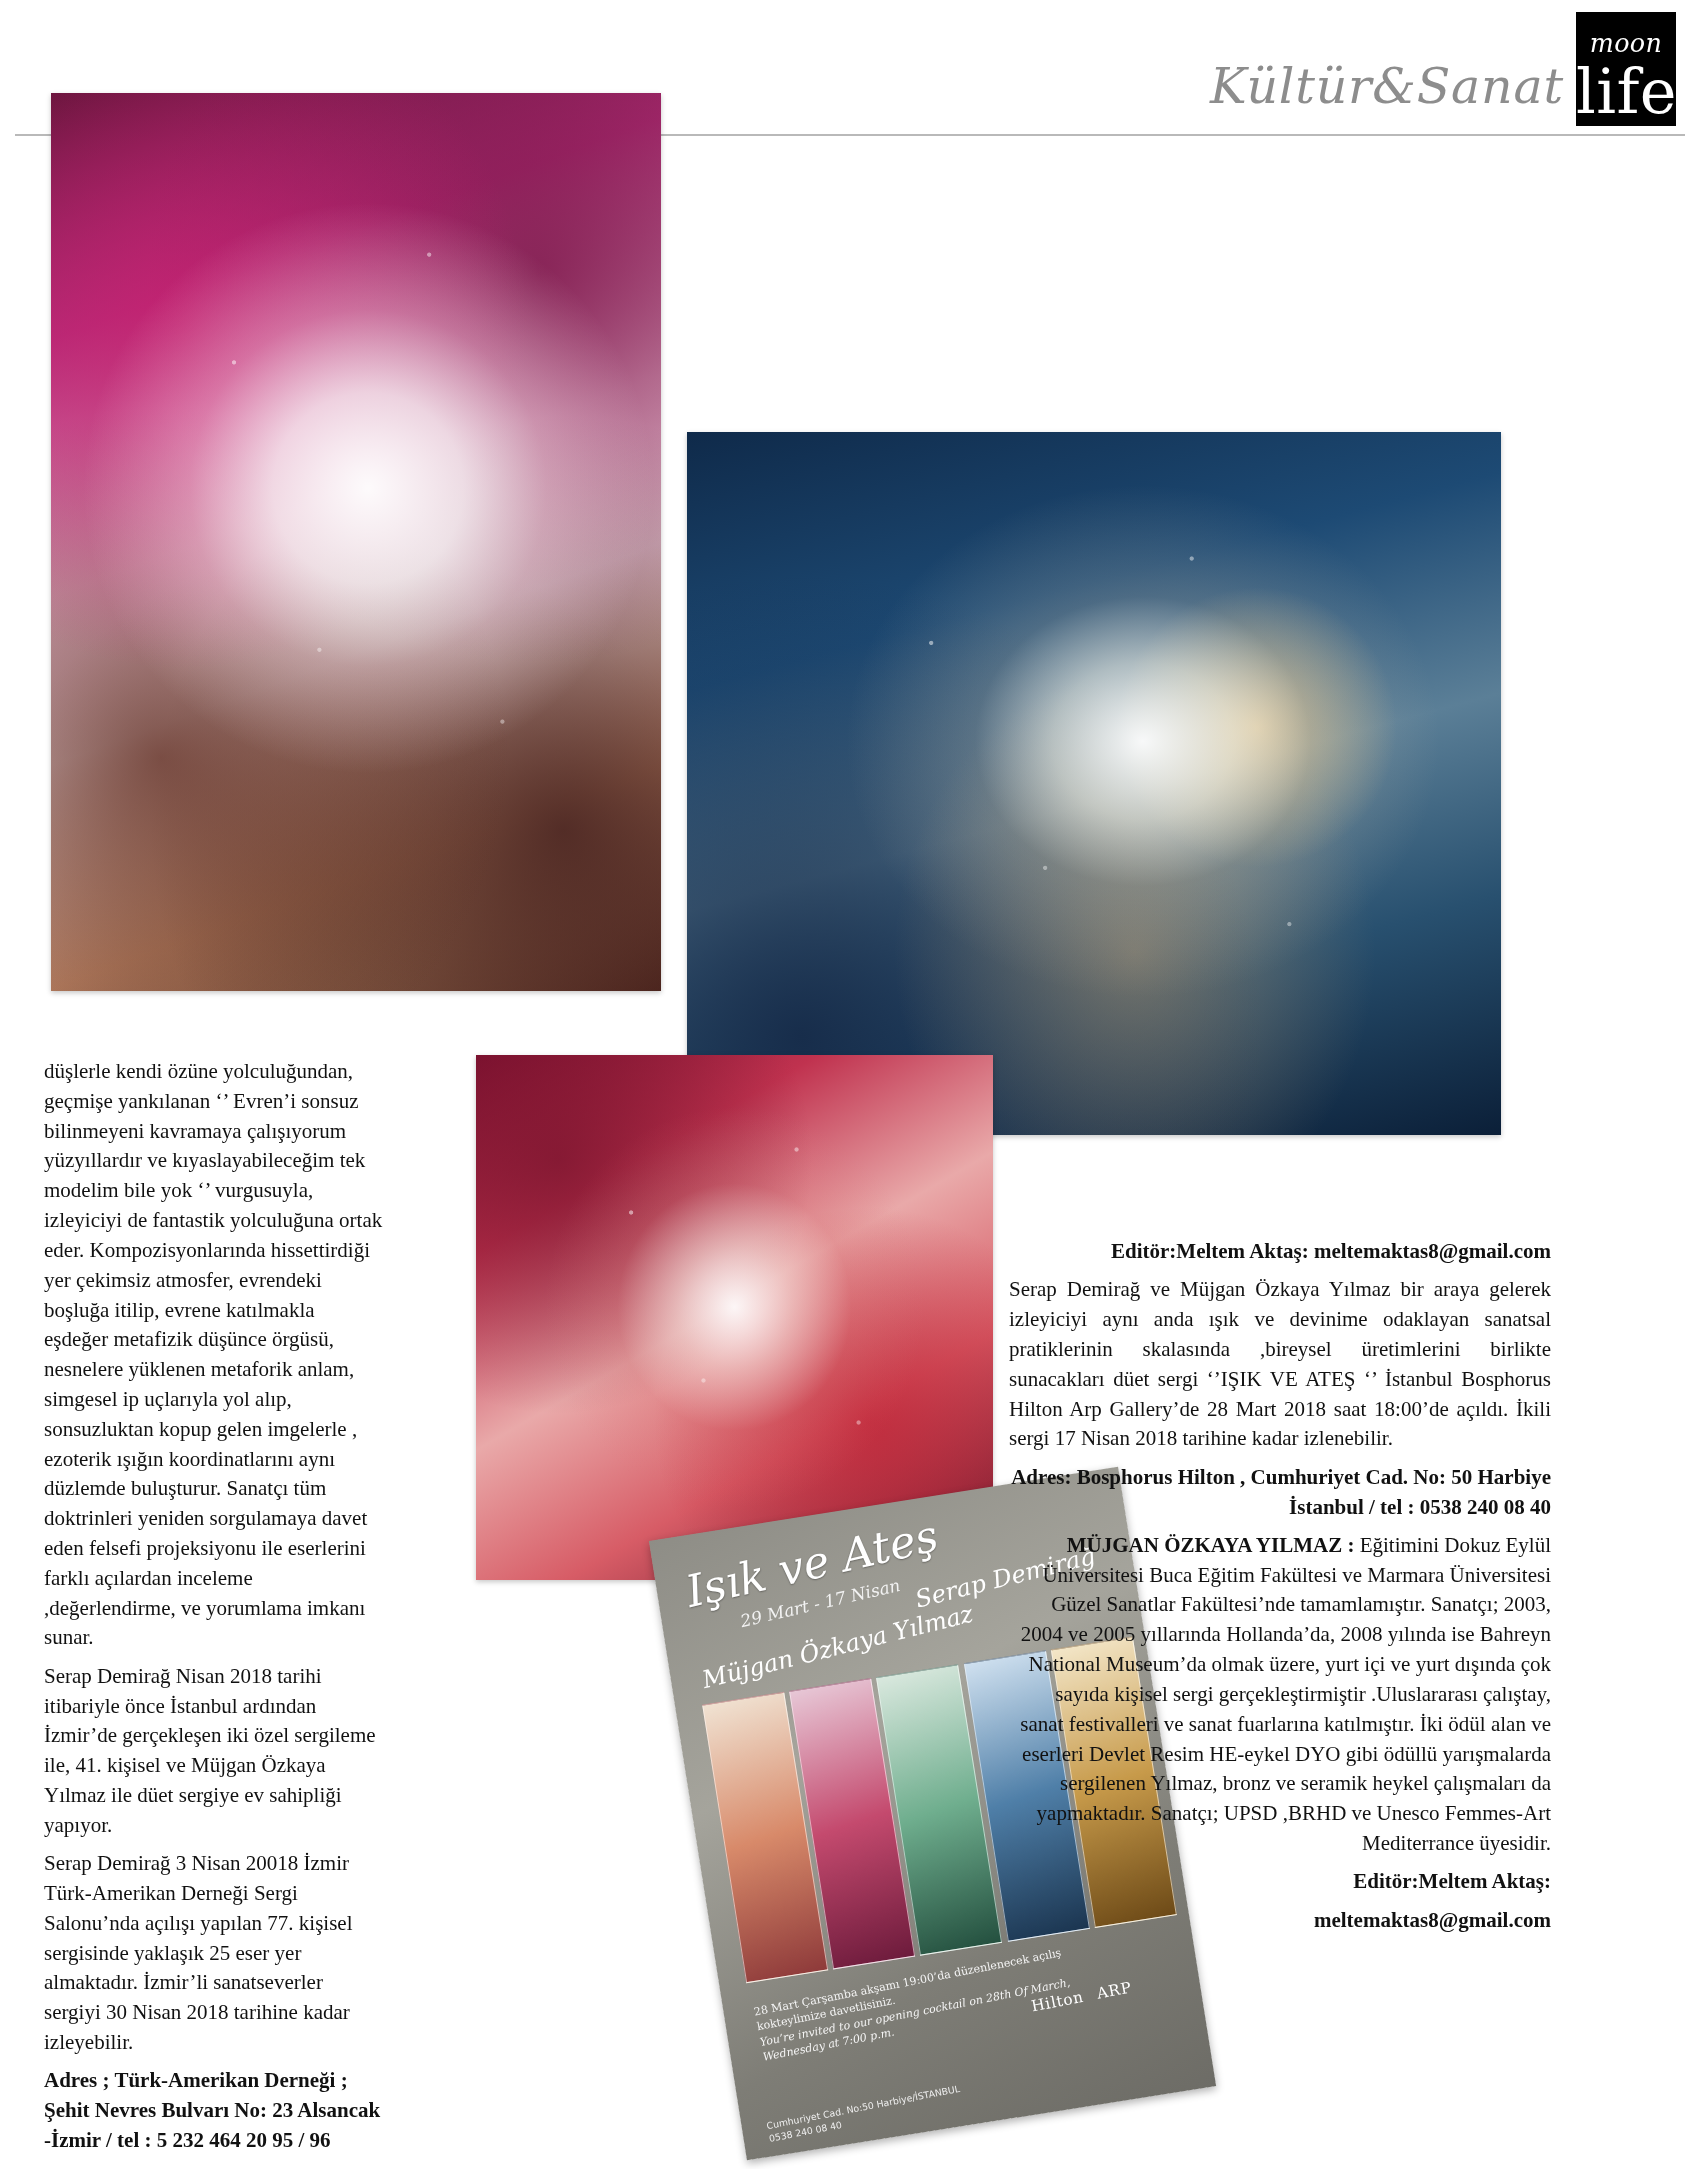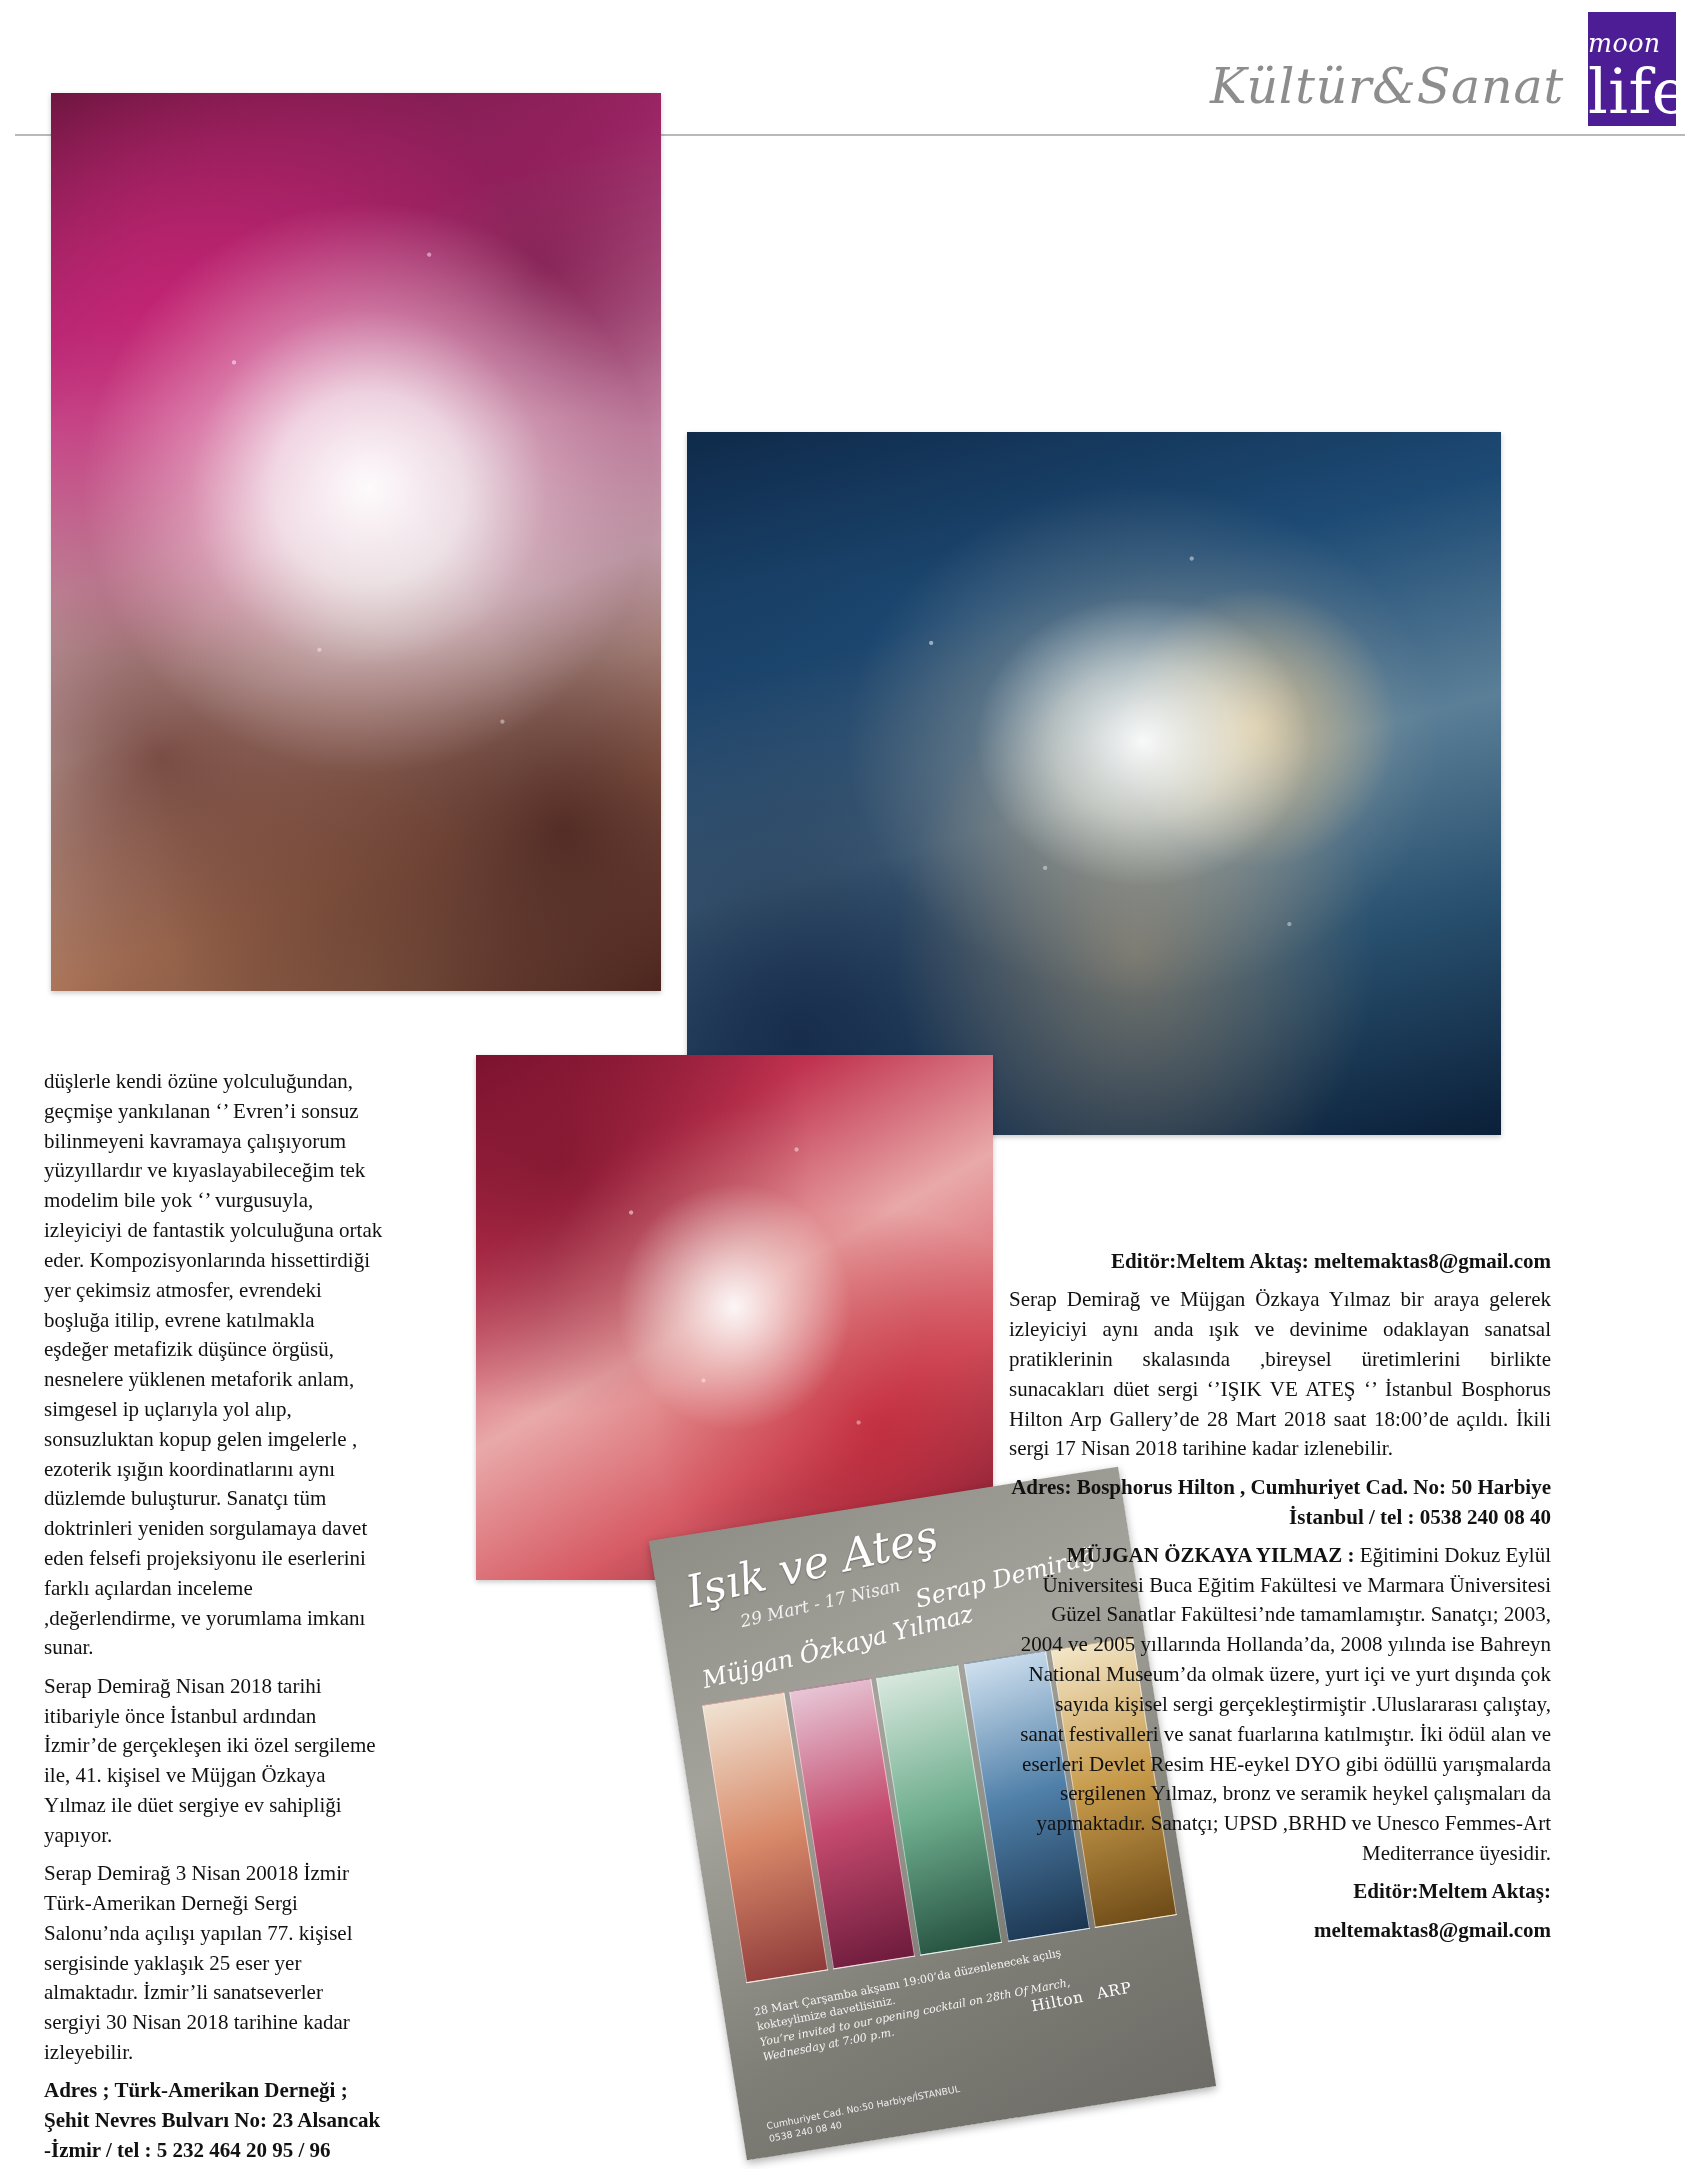--- a/index.html
+++ b/index.html
@@ -39,25 +39,25 @@
     font-style: italic;
     font-size: 49px;
     letter-spacing: 0.8px;
     color: #8d8d8d;
     white-space: nowrap;
   }
   .logo-box {
     position: absolute;
     right: 24px;
     top: 12px;
-    width: 88px;
+    width: 100px;
     height: 114px;
-    background: #4c1d95;
-    color: #ffffff;
-    text-align: left;
+    background: #000000;
+    color: #ffffff;
+    text-align: center;
   }
   .logo-moon {
     font-family: "DejaVu Serif", serif;
     font-style: italic;
     font-size: 25.4px;
     line-height: 1;
     padding-top: 18.6px;
     letter-spacing: 0.4px;
   }
   .logo-life {
@@ -231,21 +231,21 @@
   }
 
   
   .col {
     position: absolute;
     font-family: "Liberation Serif", serif;
     font-size: 21px;
     line-height: 1.42;
     color: #111111;
   }
-  .col p { margin: 14px 0 0 0; text-indent: 0; }
+  .col p { margin: 4px 0 0 0; text-indent: 0; }
   .col p + p { margin-top: 8.5px; }
   .indent { text-indent: 34px; }
   .col-left {
     left: 44px;
     top: 1053px;
     width: 339px;
   }
   .col-right {
     left: 1009px;
     top: 1233px;

